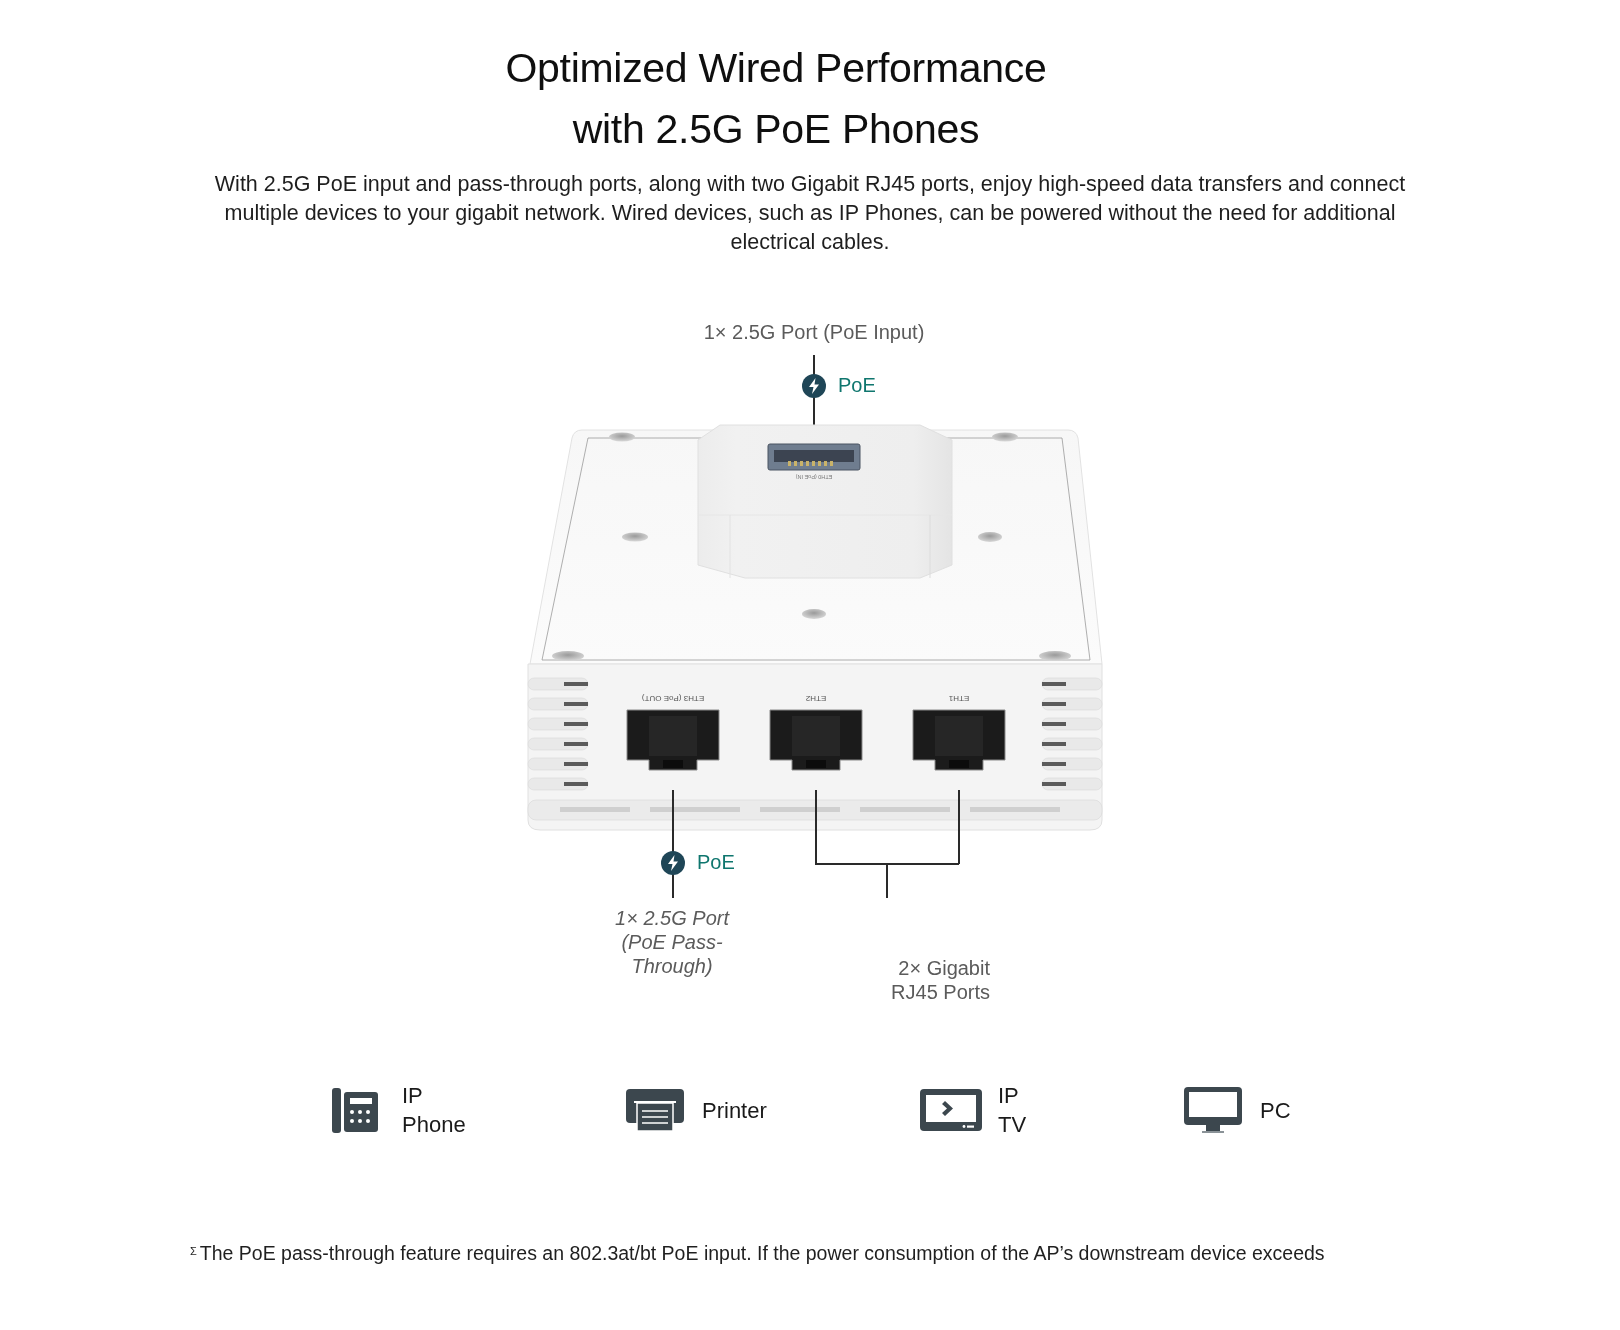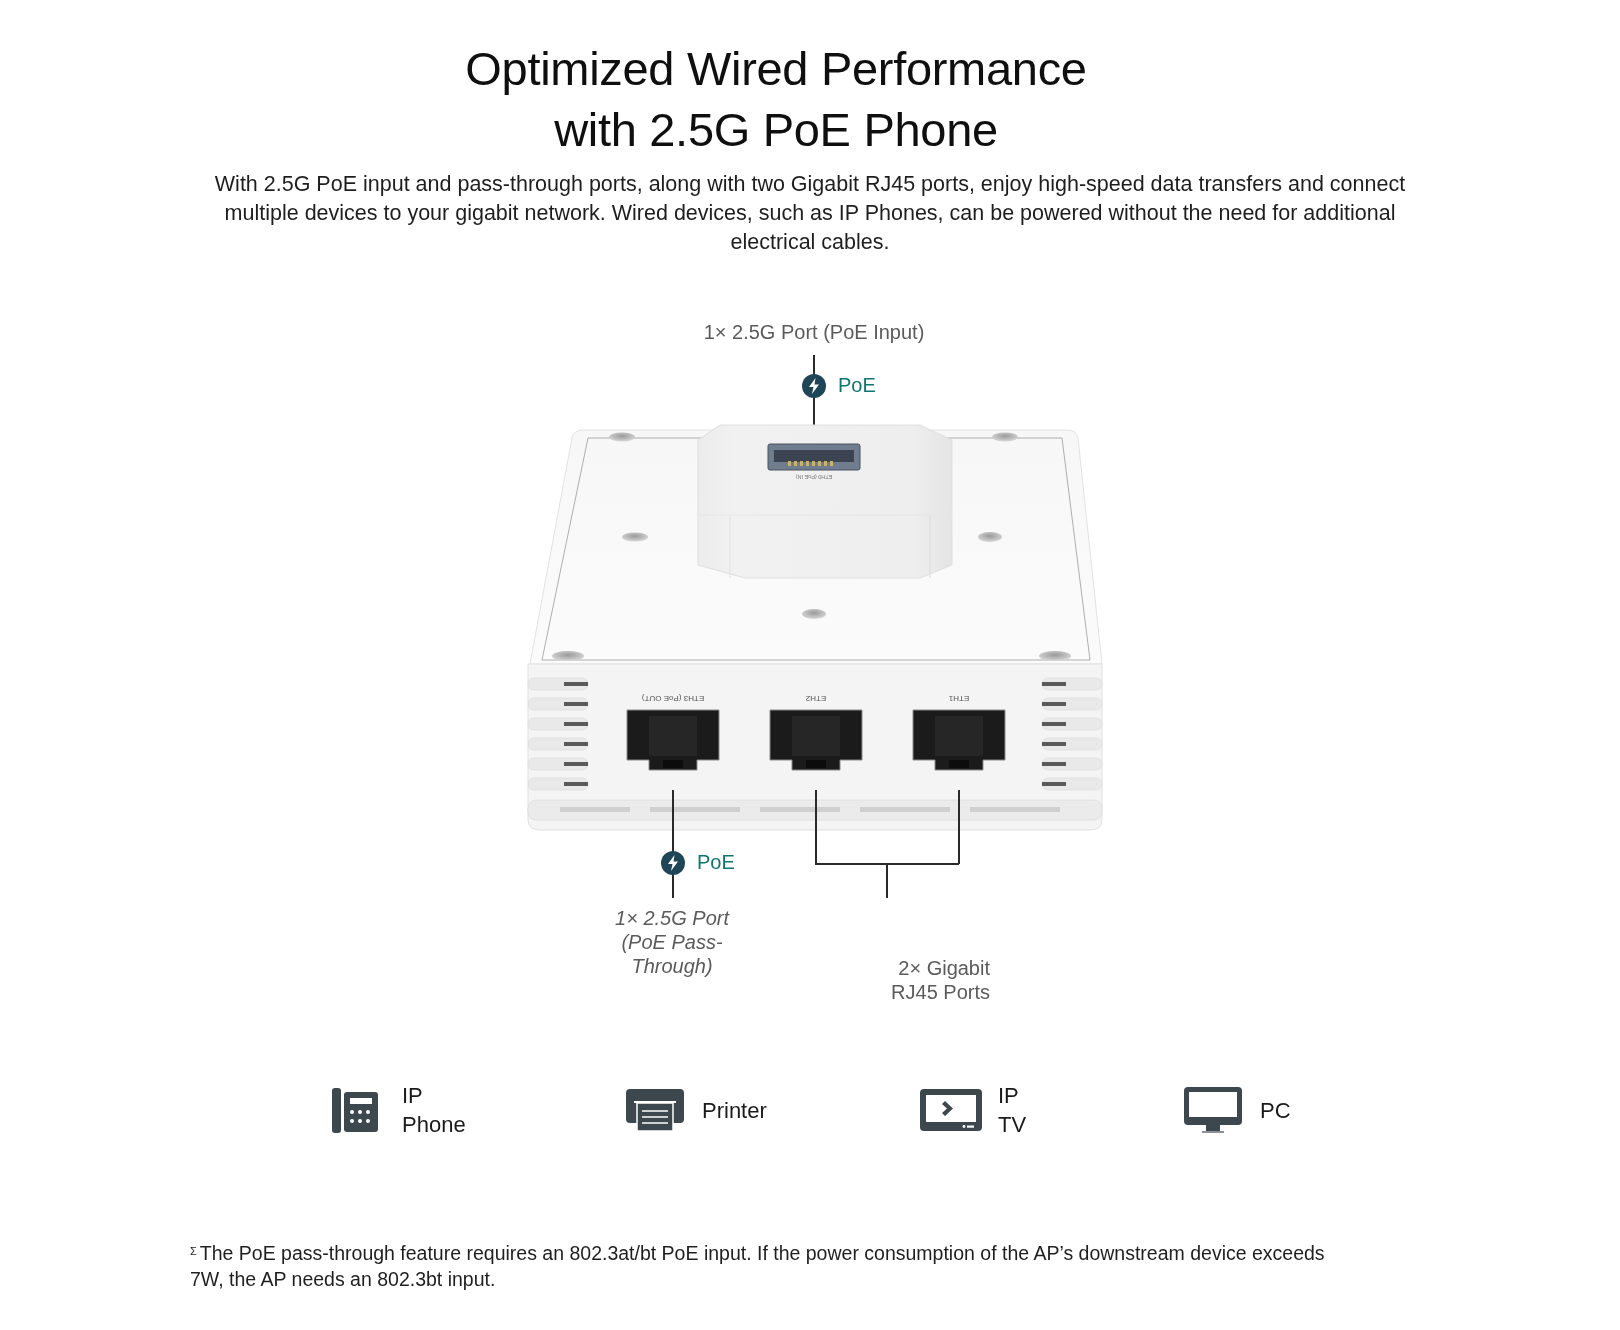--- a/index.html
+++ b/index.html
@@ -1,39 +1,39 @@
 <!DOCTYPE html>
 <html><head>
 <meta charset="utf-8">
 <style>
   html, body { margin:0; padding:0; background:#ffffff; }
   body { width:1620px; height:1330px; position:relative; overflow:hidden;
          font-family:"Liberation Sans", "DejaVu Sans", sans-serif; color:#1a1a1a; }
   .abs { position:absolute; }
-  .title { left:0; width:1552px; top:38px; text-align:center; font-size:47px; line-height:61px; color:#0f0f0f; letter-spacing:-0.3px; }
+  .title { left:0; width:1552px; top:38px; text-align:center; font-size:41px; line-height:61px; color:#0f0f0f; letter-spacing:-0.3px; }
   .title div { white-space:nowrap; }
   .desc { left:190px; width:1240px; top:170px; text-align:center; font-size:21.5px; line-height:29px; color:#1e1e1e; }
   .callout { color:#5b5b5b; font-size:20px; line-height:24px; text-align:center; }
   .poe-label { color:#0f766e; font-size:20px; }
   .vline { background:#2a2a2a; width:1.5px; }
   .hline { background:#2a2a2a; height:1.5px; }
   .poe-icon { width:24px; height:24px; border-radius:50%; background:#1f4657; display:flex; align-items:center; justify-content:center; }
   .device-row { top:1070px; left:0; width:1368px; height:80px; }
   .device { position:absolute; top:0; height:80px; display:flex; align-items:center; }
   .device .icon { width:66px; height:56px; display:flex; align-items:center; justify-content:center; }
   .device .label { font-size:22px; line-height:29px; color:#1a1a1a; margin-left:14px; }
   .footnote { left:190px; width:1240px; top:1240px; text-align:left; font-size:19.5px; line-height:26px; color:#1f1f1f; }
   .footnote sup { font-size:11px; vertical-align:top; position:relative; top:-2px; margin-right:3px; }
 </style>
 </head>
 <body>
 
 <div class="abs title">
   <div>Optimized Wired Performance</div>
-  <div>with 2.5G PoE Phone</div>
+  <div>with 2.5G PoE Phones</div>
 </div>
 
 <div class="abs desc">With 2.5G PoE input and pass-through ports, along with two Gigabit RJ45 ports, enjoy high-speed data transfers and connect multiple devices to your gigabit network. Wired devices, such as IP Phones, can be powered without the need for additional electrical cables.</div>
 
 <div class="abs callout" style="left:614px; width:400px; top:320px;">1× 2.5G Port (PoE Input)</div>
 <div class="abs vline" style="left:813px; top:355px; height:90px;"></div>
 <div class="abs poe-icon" style="left:802px; top:374px;">
   <svg width="14" height="16" viewBox="0 0 14 16">
       <path d="M8.5 0 L2 9 H6.5 L5 16 L12 6.5 H7.5 Z" fill="#ffffff"></path>
     </svg>
@@ -243,14 +243,13 @@
       </svg>
     </div>
     <div class="label">
       <div>PC</div>
     </div>
   </div>
 </div>
 
 <div class="abs footnote">
   <div><sup>Σ</sup><span>The PoE pass-through feature requires an 802.3at/bt PoE input. If the power consumption of the AP’s downstream device exceeds</span></div>
-  <div>7W, the AP needs an 802.3bt input.</div>
 </div>
 
 </body></html>

